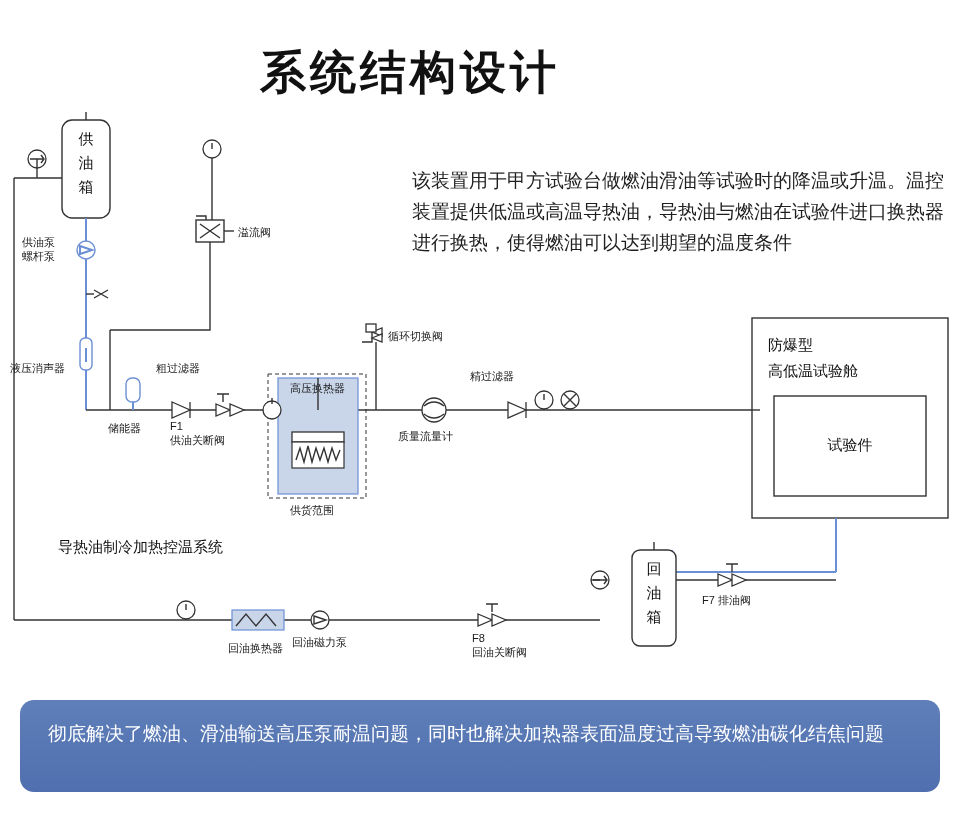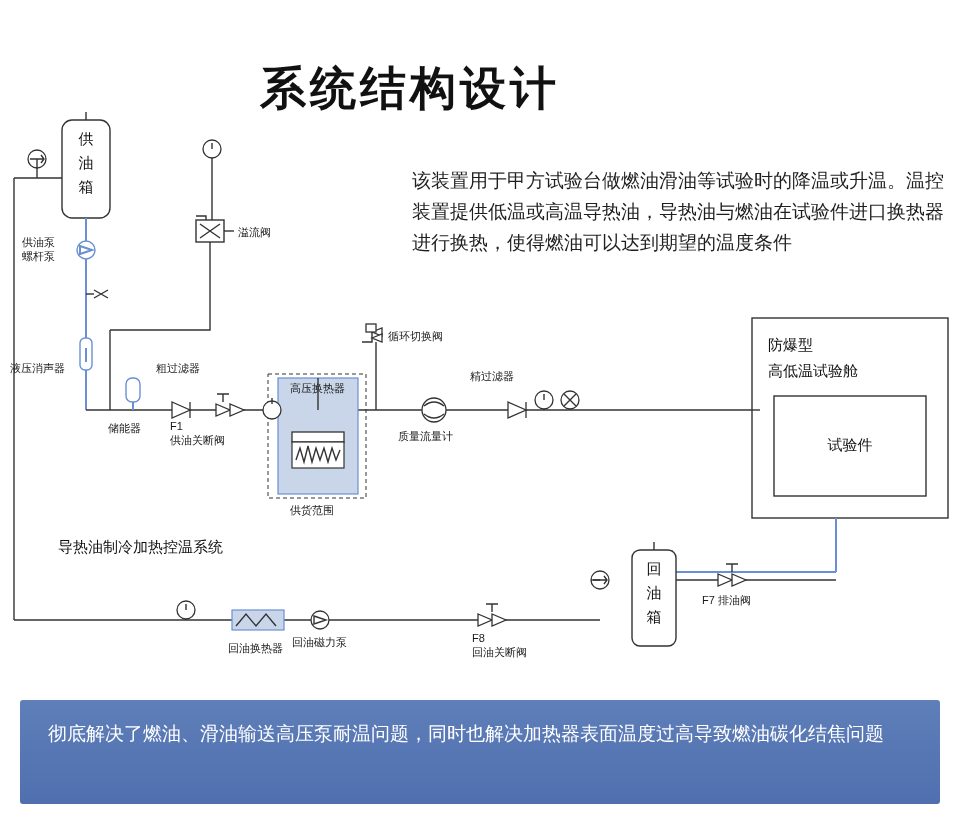--- a/index.html
+++ b/index.html
@@ -10,21 +10,21 @@
   body {
     width: 960px;
     height: 826px;
     position: relative;
     font-family: "Liberation Sans", "DejaVu Sans", sans-serif;
     color: #1a1a1a;
     overflow: hidden;
   }
   #page-title {
     position: absolute;
-    top: 58px;
+    top: 42px;
     left: 0;
     width: 820px;
     text-align: center;
     font-size: 46px;
     font-weight: bold;
     letter-spacing: 4px;
     color: #111;
   }
   #description {
     position: absolute;
@@ -41,23 +41,23 @@
     left: 0;
     top: 110px;
     width: 960px;
     height: 570px;
   }
   #footer-banner {
     position: absolute;
     left: 20px;
     top: 700px;
     width: 920px;
-    height: 104px;
+    height: 92px;
     background: linear-gradient(180deg, #5f7fba 0%, #4f6fae 100%);
-    border-radius: 3px;
+    border-radius: 14px;
   }
   #footer-banner .txt {
     position: absolute;
     left: 28px;
     top: 18px;
     width: 860px;
     font-size: 19px;
     line-height: 32px;
     color: #ffffff;
   }

